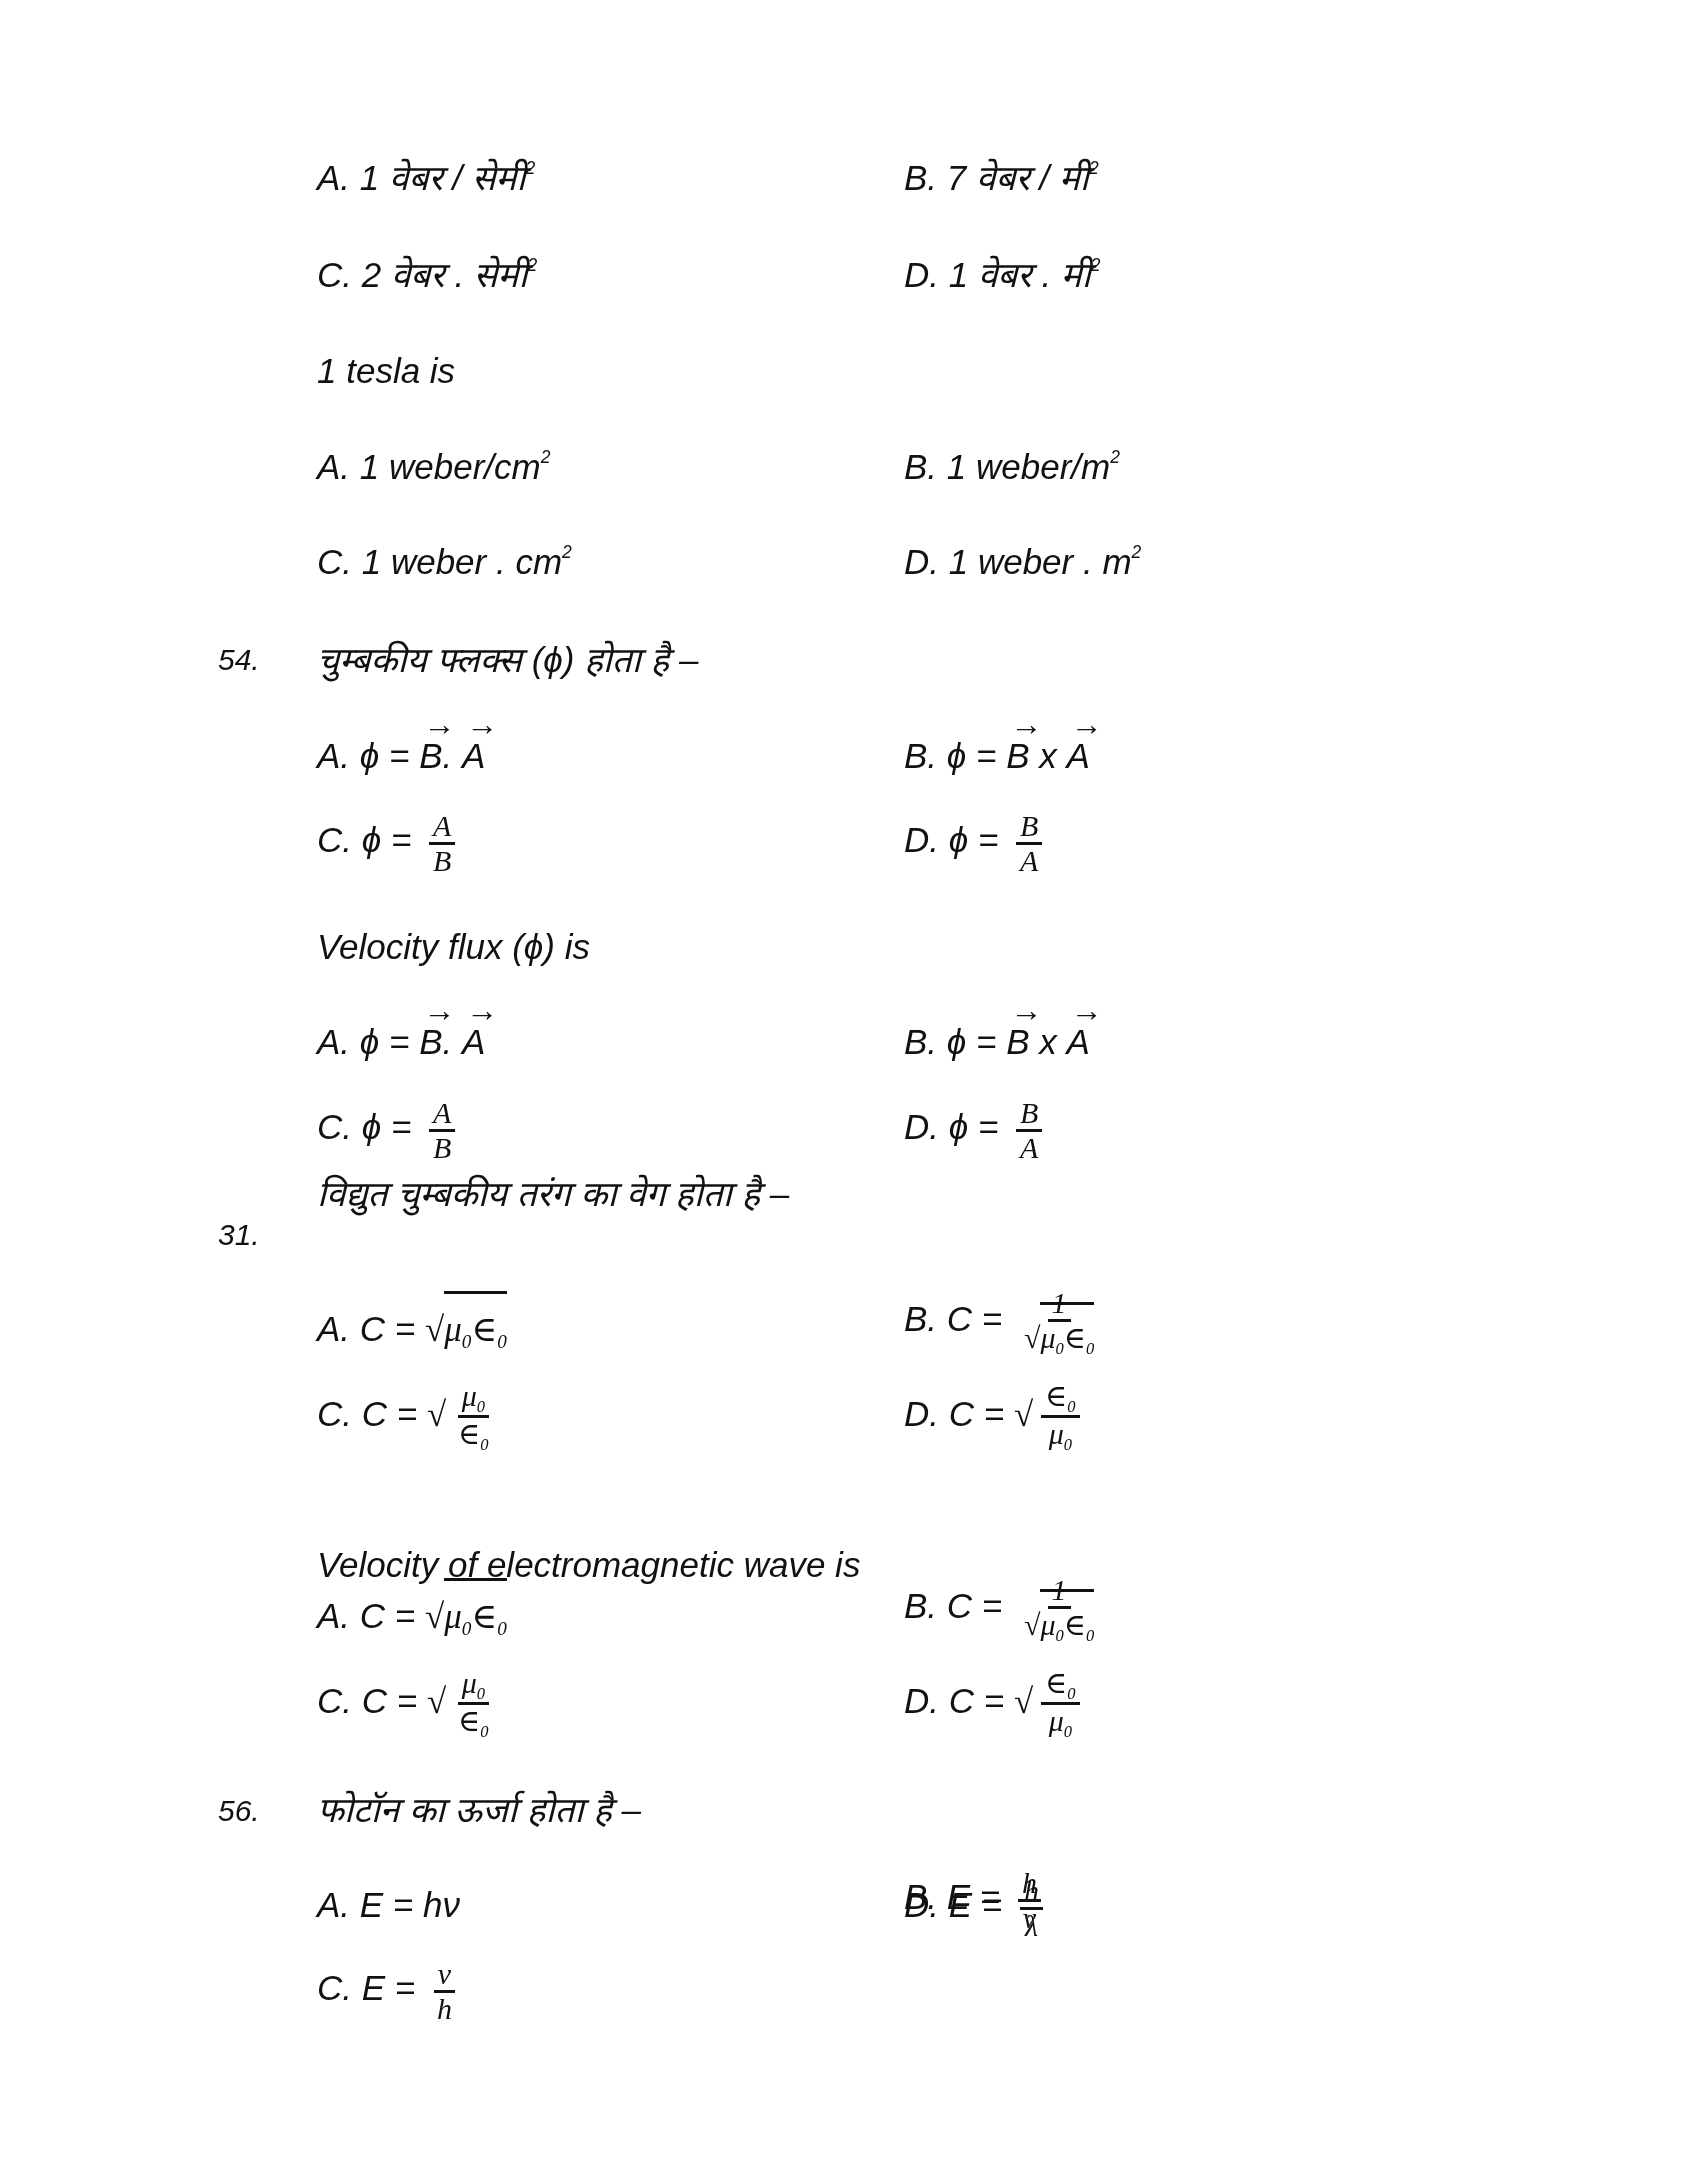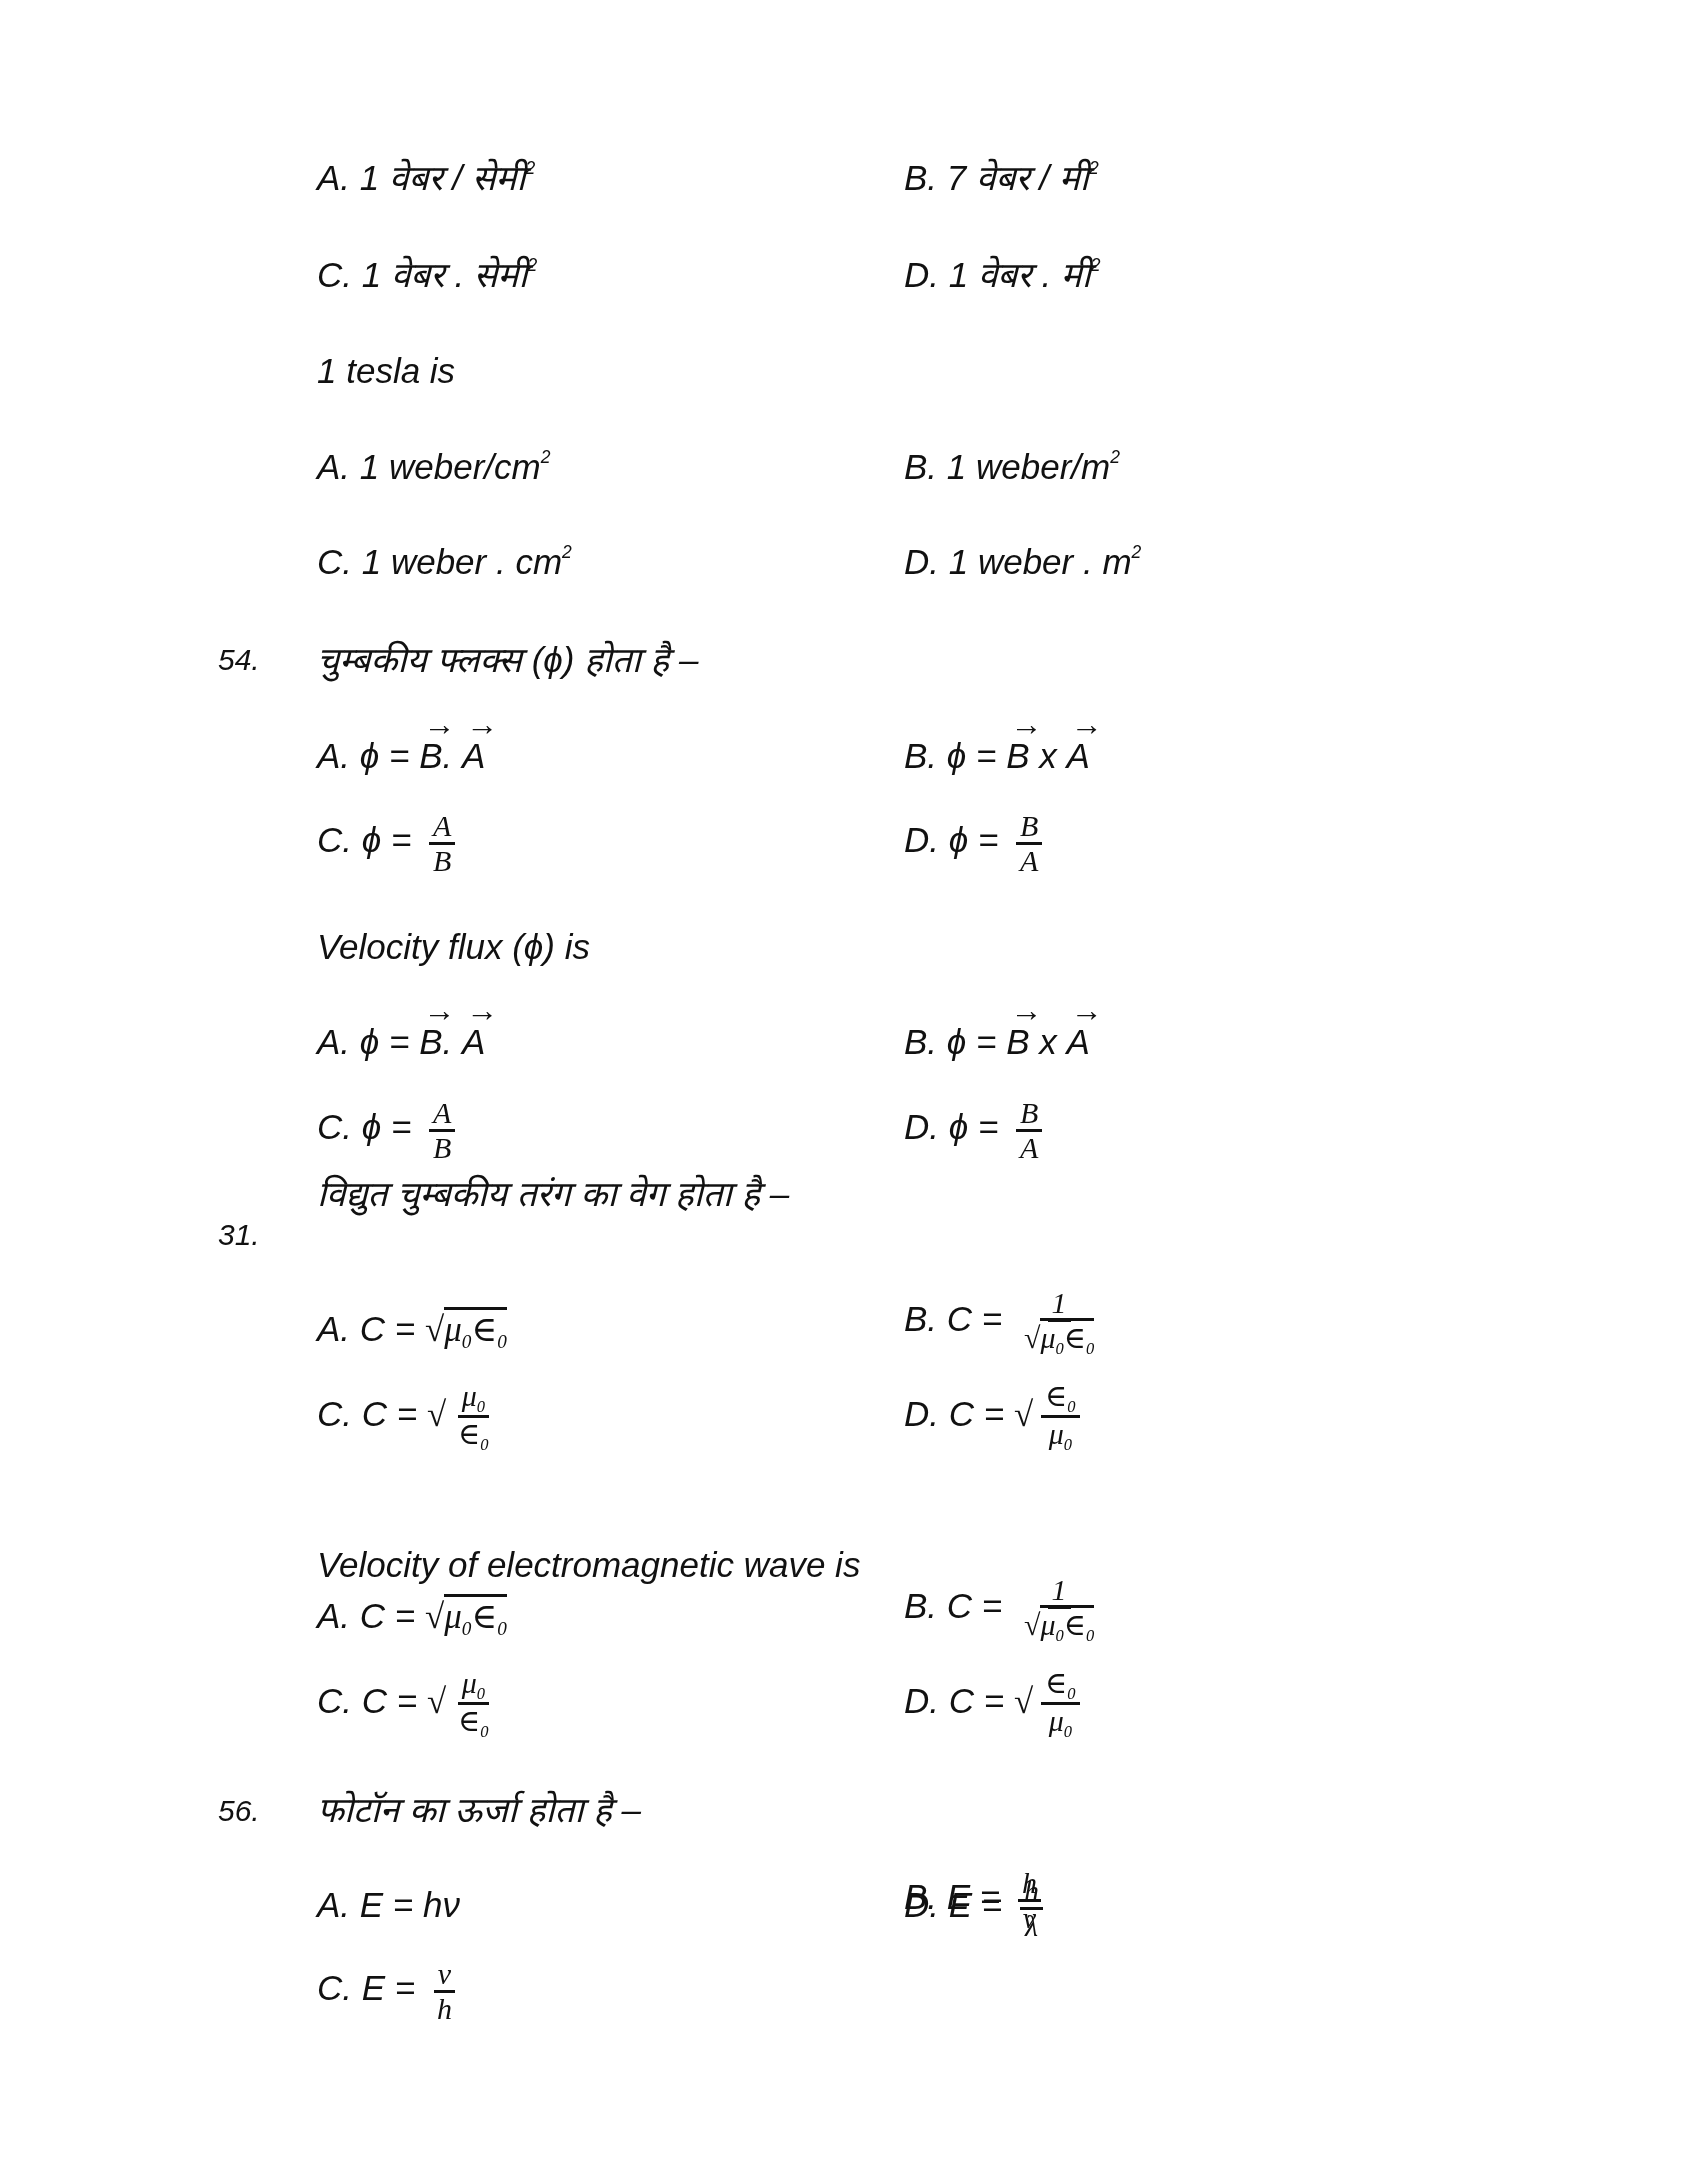--- a/index.html
+++ b/index.html
@@ -10,29 +10,29 @@
   .l{left:317px;}
   .r{left:904px;}
   sup{font-size:0.5em;vertical-align:0.9em;}
   .vec{position:relative;display:inline-block;}
   .vec::before{content:"\2192";position:absolute;top:-30px;left:4px;font-size:32px;}
   .frac{display:inline-flex;flex-direction:column;align-items:center;vertical-align:middle;
         font-family:"Liberation Serif","DejaVu Serif",serif;font-size:30px;line-height:1.05;margin-left:8px;}
   .frac .num{border-bottom:3px solid #111;padding:0 4px;}
   .frac .den{padding:0 4px;}
   .sq{font-family:"Liberation Serif","DejaVu Serif",serif;}
-  .ov{border-top:3px solid #111;padding-top:0;margin-top:27px;}
+  .ov{border-top:3px solid #111;padding-top:16px;margin-top:27px;}
   sub{font-size:0.55em;vertical-align:-0.35em;}
 </style>
 </head>
 <body>
 
 <div class="line l" style="top:160px"><span>A. 1 वेबर / सेमी</span><sup>2</sup></div>
 <div class="line r" style="top:160px"><span>B. 7 वेबर / मी</span><sup>2</sup></div>
-<div class="line l" style="top:257px"><span>C. 1 वेबर . सेमी</span><sup>2</sup></div>
+<div class="line l" style="top:257px"><span>C. 2 वेबर . सेमी</span><sup>2</sup></div>
 <div class="line r" style="top:257px"><span>D. 1 वेबर . मी</span><sup>2</sup></div>
 
 <div class="line l" style="top:353px">1 tesla is</div>
 <div class="line l" style="top:449px"><span>A.  1 weber/cm</span><sup>2</sup></div>
 <div class="line r" style="top:449px"><span>B.  1 weber/m</span><sup>2</sup></div>
 <div class="line l" style="top:544px"><span>C.  1 weber . cm</span><sup>2</sup></div>
 <div class="line r" style="top:544px"><span>D.  1 weber . m</span><sup>2</sup></div>
 
 <div class="line qn" style="top:645px">54.</div>
 <div class="line l" style="top:642px">चुम्बकीय फ्लक्स (ϕ) होता है –</div>

